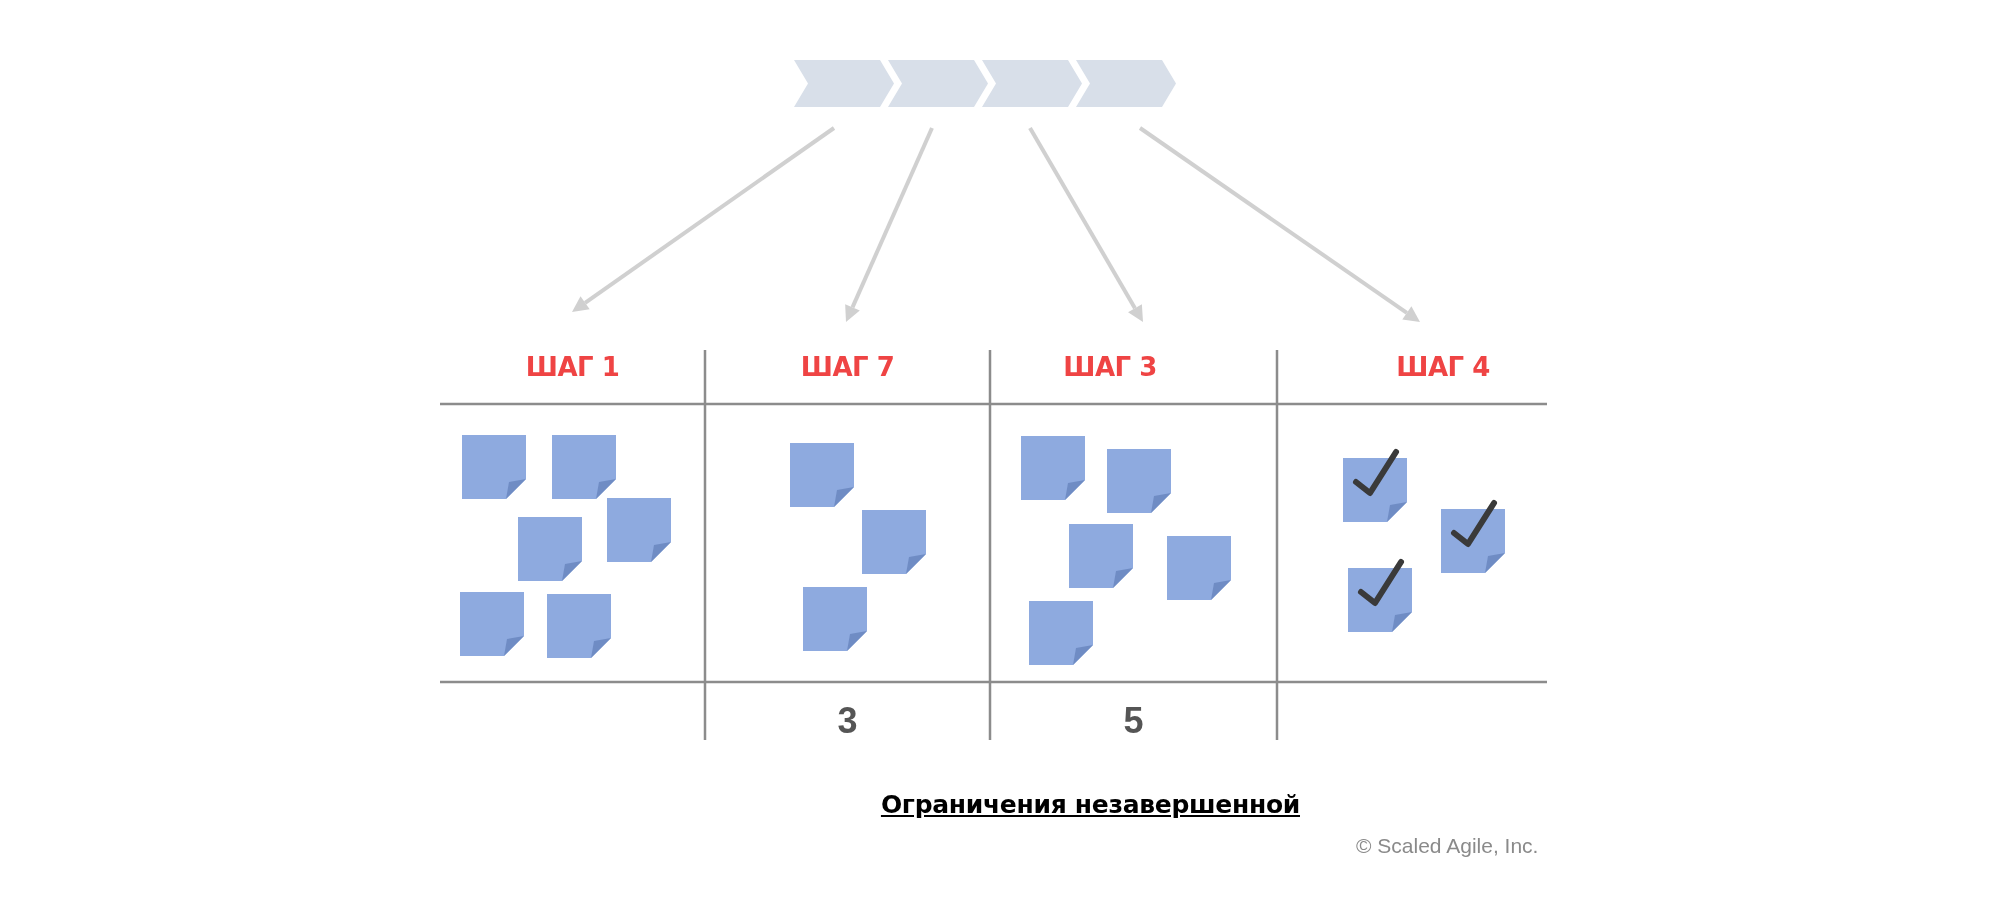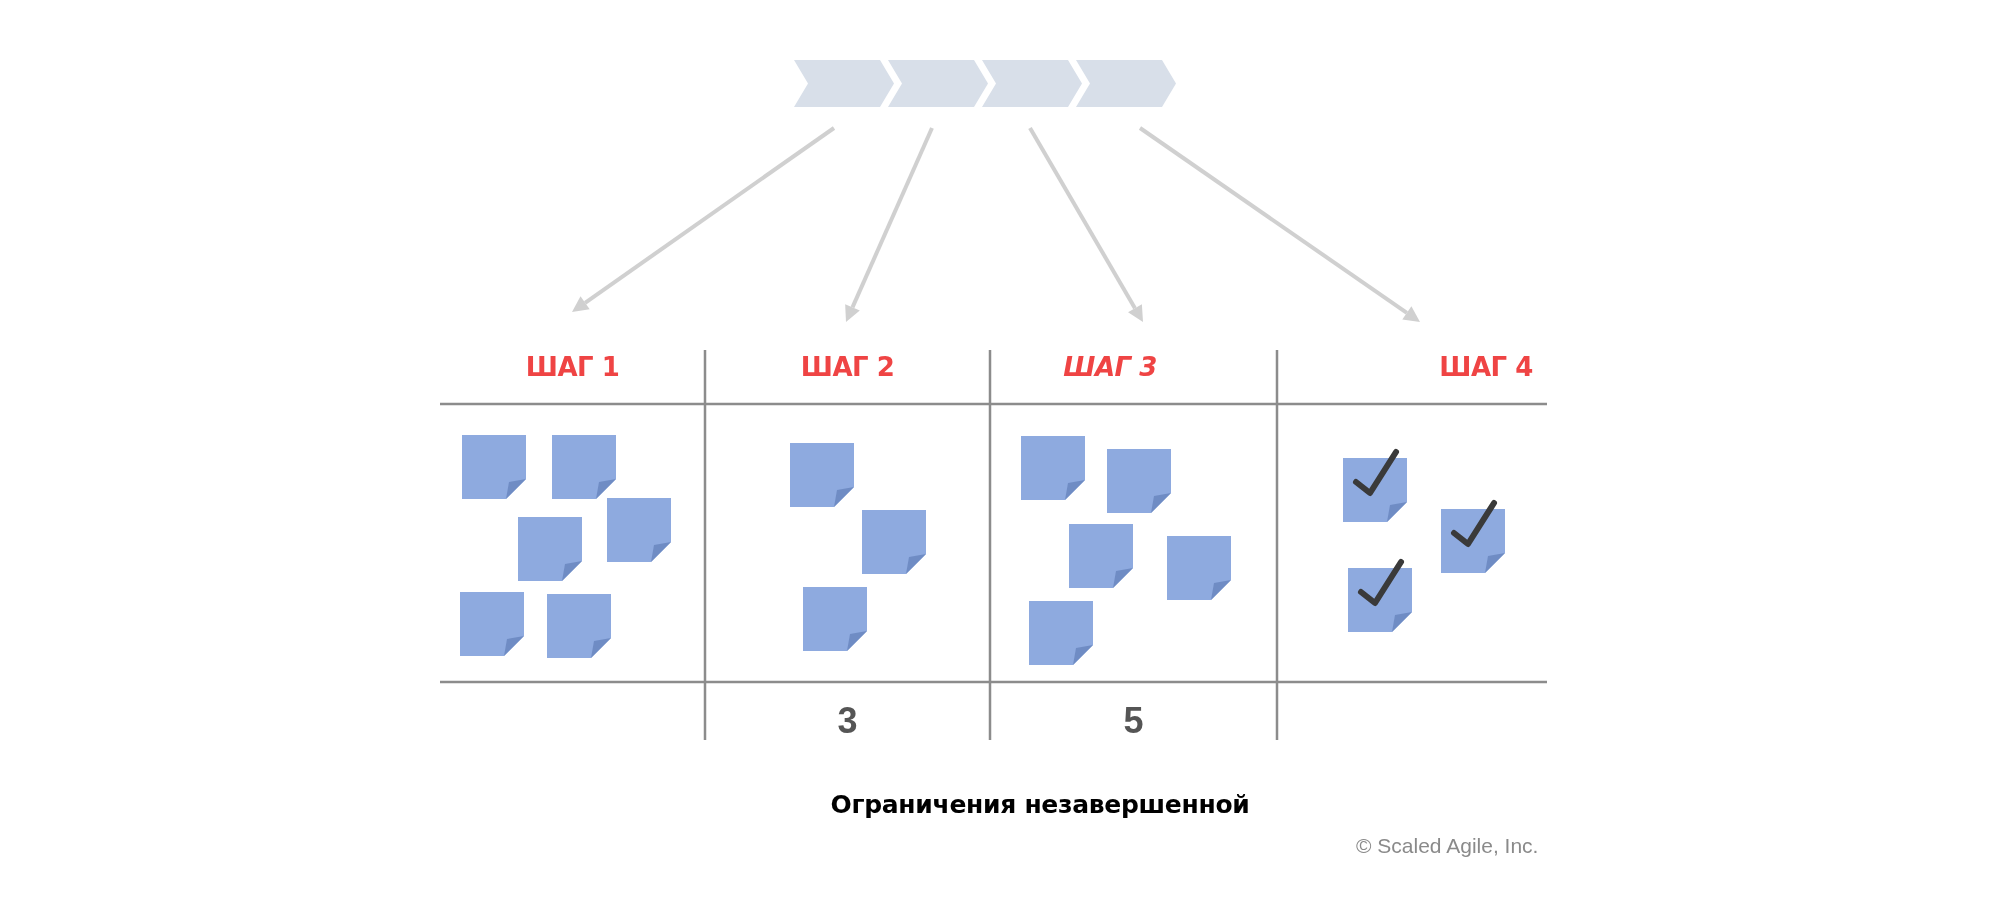--- a/index.html
+++ b/index.html
@@ -4,23 +4,23 @@
 <style>
   html, body { margin: 0; padding: 0; background: #ffffff; }
   body { width: 2000px; height: 917px; position: relative; overflow: hidden;
          font-family: "Liberation Sans", sans-serif; }
   svg.diagram { position: absolute; left: 0; top: 0; }
   .step-header { position: absolute; top: 352px; height: 36px; text-align: center;
                  font-family: "DejaVu Sans", sans-serif; font-weight: bold; font-size: 26px;
                  color: #ef4444; letter-spacing: -0.5px; }
   .wip-num { position: absolute; top: 700px; text-align: center; font-family: "Liberation Sans", sans-serif;
              font-weight: bold; font-size: 36px; color: #555555; }
-  .caption { position: absolute; left: 780px; top: 786px; width: 520px; text-align: center;
+  .caption { position: absolute; left: 780px; top: 786px; width: 520px; text-align: right;
              font-family: "DejaVu Sans", sans-serif; font-weight: bold; font-size: 25px;
-             line-height: 38px; color: #000; letter-spacing: -0.3px; }
+             line-height: 38px; color: #000; letter-spacing: -0.3px; text-decoration: underline; }
   .copyright { position: absolute; left: 1356px; top: 834px; font-family: "Liberation Sans", sans-serif;
                font-size: 21px; color: #8a8a8a; }
 </style>
 </head>
 <body>
 
 <svg class="diagram" width="2000" height="917">
   <g id="chevrons">
       <polygon points="794,60 880,60 894,83.5 880,107 794,107 808,83.5" fill="#d8dfe9"></polygon>
       <polygon points="888,60 974,60 988,83.5 974,107 888,107 902,83.5" fill="#d8dfe9"></polygon>
@@ -121,23 +121,23 @@
       </g>
       <g>
         <polygon points="1348,568 1412,568 1412,612 1392,632 1348,632" fill="#8eaadf"></polygon>
         <polygon points="1412,612 1392,632 1395,615" fill="#6f8cc4"></polygon>
         <polyline points="1361,592 1375,603 1401,562" fill="none" stroke="#3a3a3a" stroke-width="6" stroke-linecap="round" stroke-linejoin="round"></polyline>
       </g>
     </g>
 </svg>
 
 <div class="step-header" style="left:440px;width:265px;">ШАГ 1</div>
-<div class="step-header" style="left:705px;width:285px;">ШАГ 2</div>
-<div class="step-header" style="left:990px;width:240px;font-style:italic;">ШАГ 3</div>
-<div class="step-header" style="left:1351px;width:270px;">ШАГ 4</div>
+<div class="step-header" style="left:705px;width:285px;">ШАГ 7</div>
+<div class="step-header" style="left:990px;width:240px;">ШАГ 3</div>
+<div class="step-header" style="left:1308px;width:270px;">ШАГ 4</div>
 
 <div class="wip-num" style="left:705px;width:285px;">3</div>
 <div class="wip-num" style="left:990px;width:287px;">5</div>
 
 <div class="caption">
   <div>Ограничения незавершенной</div>
 </div>
 <div class="copyright">© Scaled Agile, Inc.</div>
 
 </body></html>

